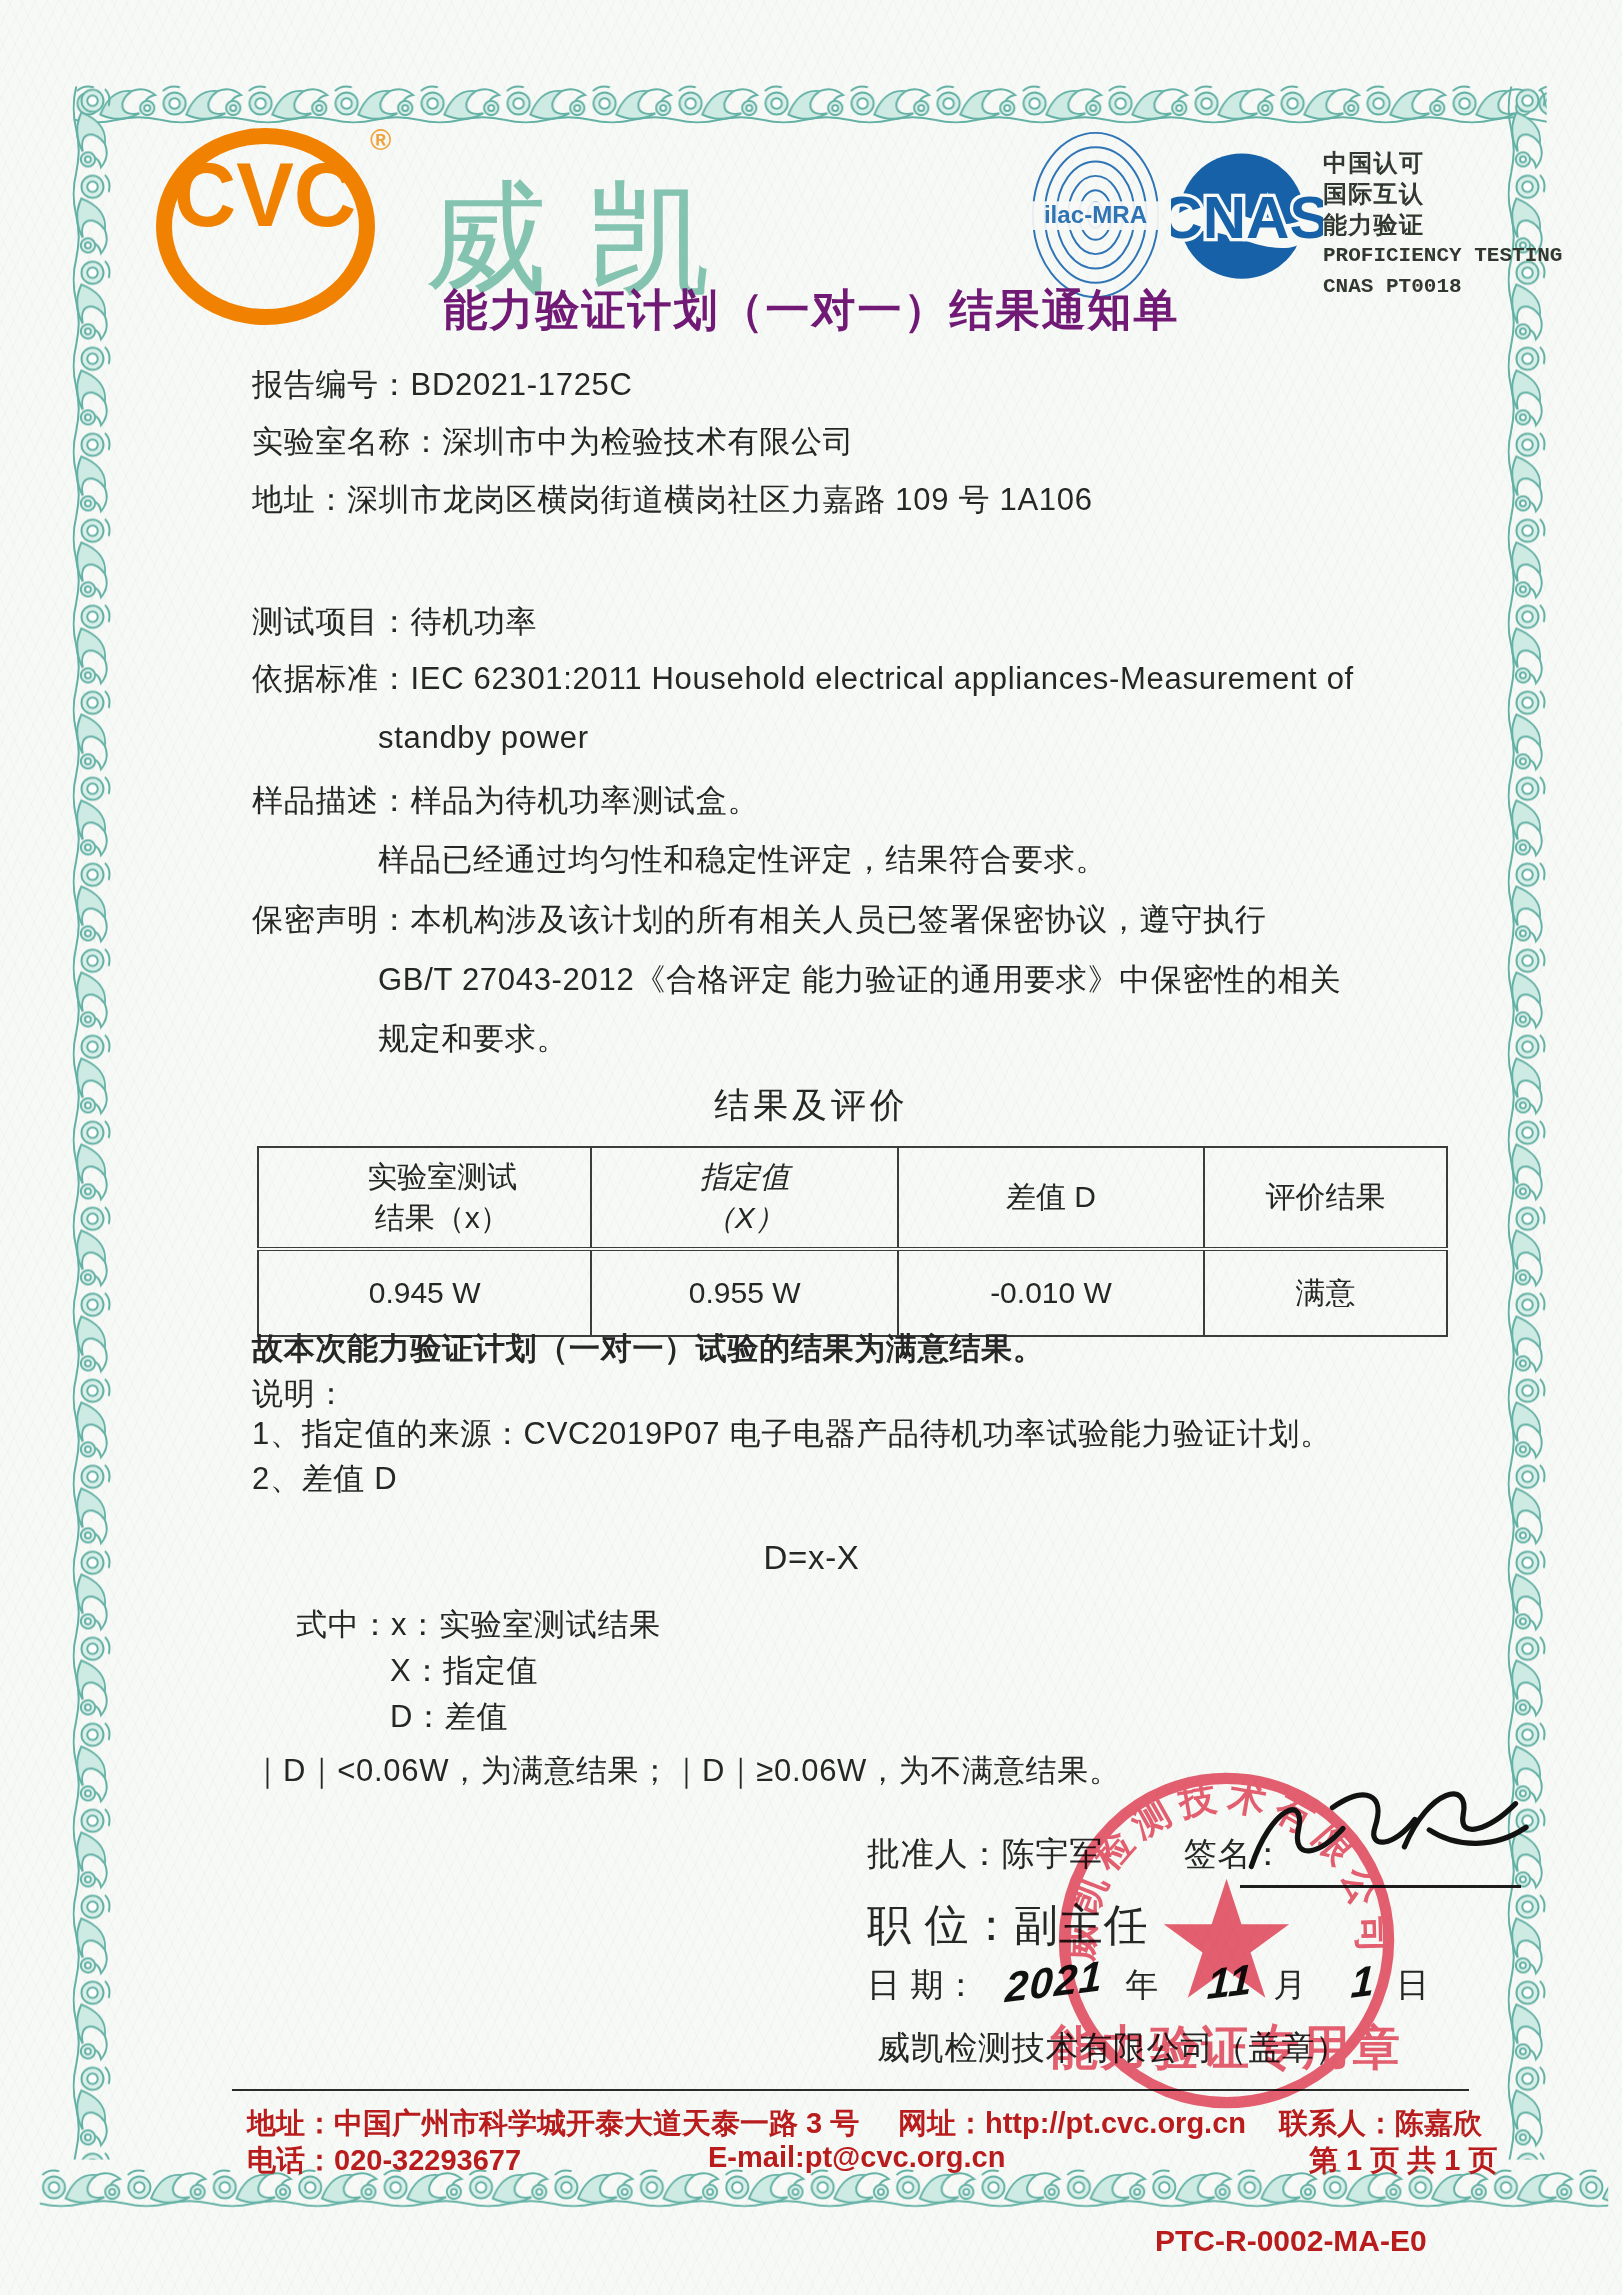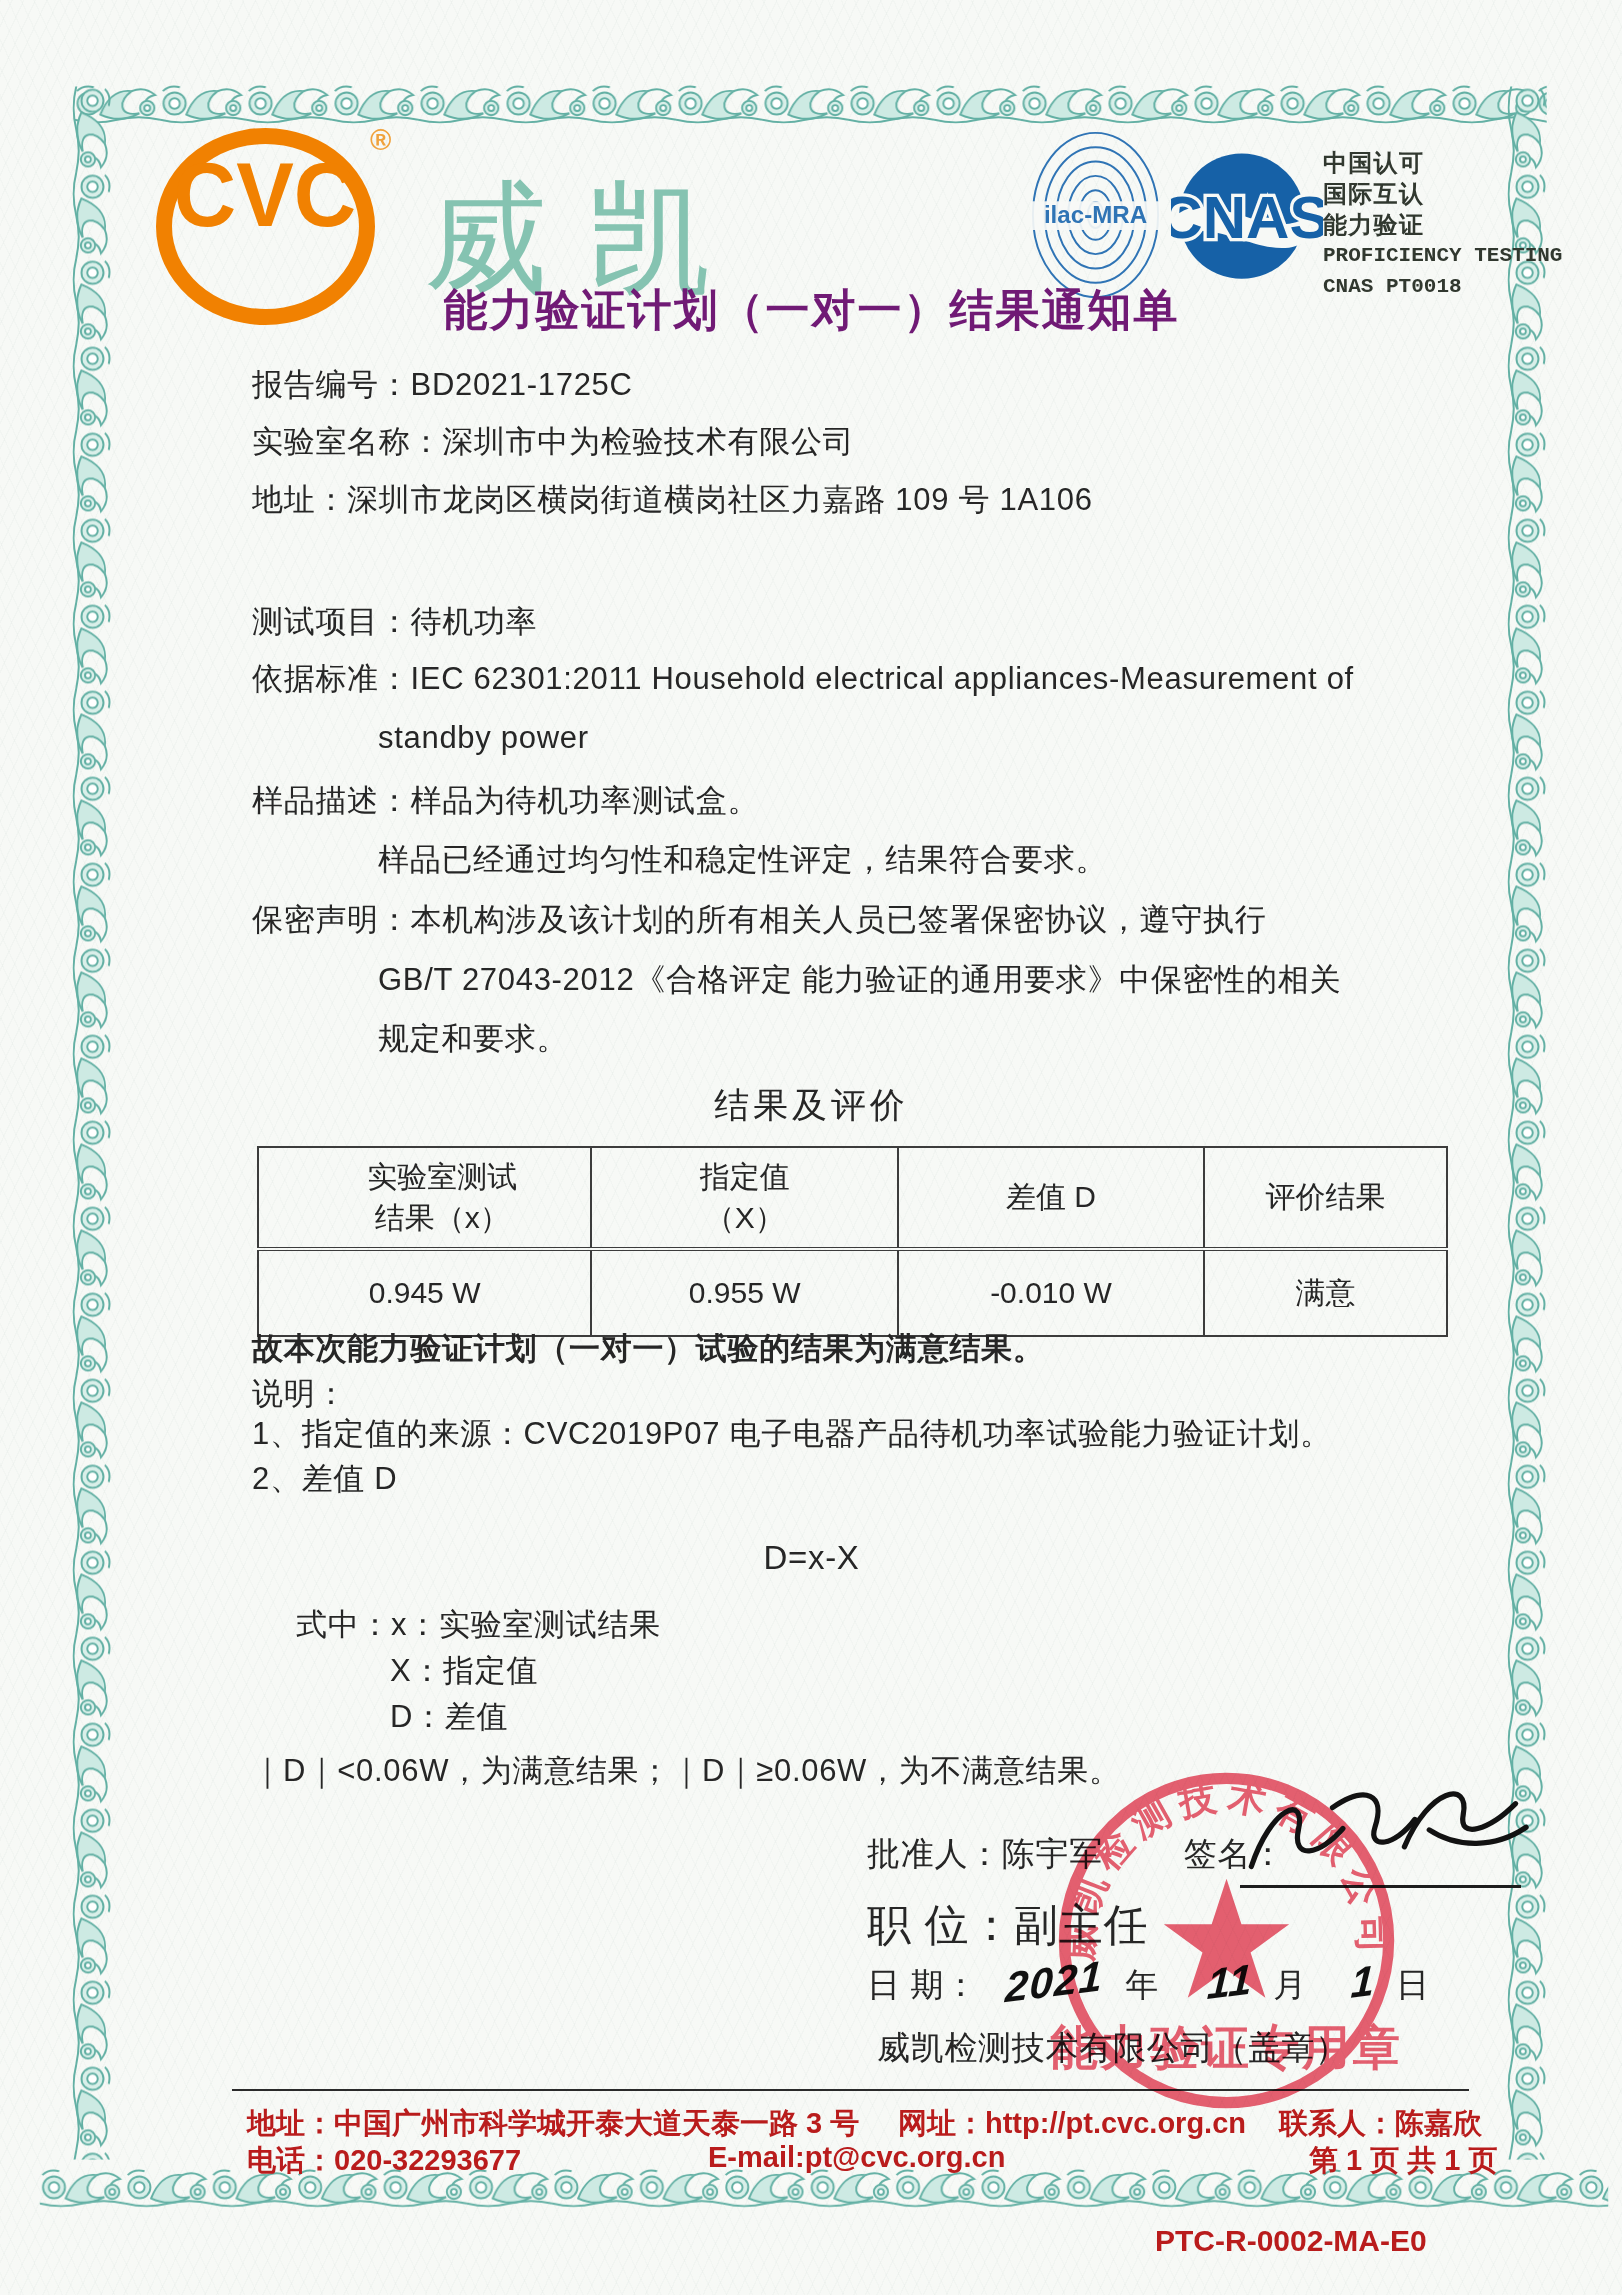--- a/index.html
+++ b/index.html
@@ -26,21 +26,21 @@
   .accred{position:absolute;left:1323px;top:147px;font-size:24px;font-weight:700;line-height:31px;color:#31382f;letter-spacing:1.3px;}
   .accred .en{font-size:21px;letter-spacing:0;font-family:Liberation Mono, monospace;}
   
   .title{position:absolute;top:281px;left:0;width:100%;text-align:center;font-size:44px;font-weight:700;letter-spacing:2px;color:#701a75;}
   
   .rtab{position:absolute;left:257px;top:1146px;width:1191px;}
   table{width:100%;border-collapse:collapse;table-layout:fixed;}
   td{border:2px solid #3c3c3c;text-align:center;vertical-align:middle;font-size:30px;color:#262626;padding:9.2px 3.9px;}
   thead td{border-bottom:4.6px double #3c3c3c;line-height:1.35;white-space:pre-line;height:71px;}
   tbody td{height:65px;}
-  .c1{width:26%;padding-left:39px;} .c2{width:26.6%;} .c3{width:26.5%;} .c4{width:20.9%;margin-top:28px;}
+  .c1{width:26%;padding-left:39px;} .c2{width:26.6%;font-style:italic;} .c3{width:26.5%;} .c4{width:20.9%;margin-top:28px;}
   
   .script{display:inline-block;font-size:42px;font-weight:600;font-style:italic;transform:rotate(-7deg) skewX(-10deg);letter-spacing:1.3px;color:#111;}
   .sigline{position:absolute;left:1240px;top:1885px;width:281px;border-top:3.3px solid #1d1d1d;}
   .stamp{position:absolute;left:1048px;top:1762px;opacity:.87;mix-blend-mode:multiply;z-index:5;}
   .sig{position:absolute;left:1233px;top:1767px;z-index:7;}
   
   .fdiv{position:absolute;left:232px;top:2089px;width:1237px;border-top:2.6px solid #2a2a2a;}
   .fln{position:absolute;white-space:nowrap;font-size:29px;color:#b91c1c;font-weight:bold;}
   .lace{position:absolute;}
 </style>

